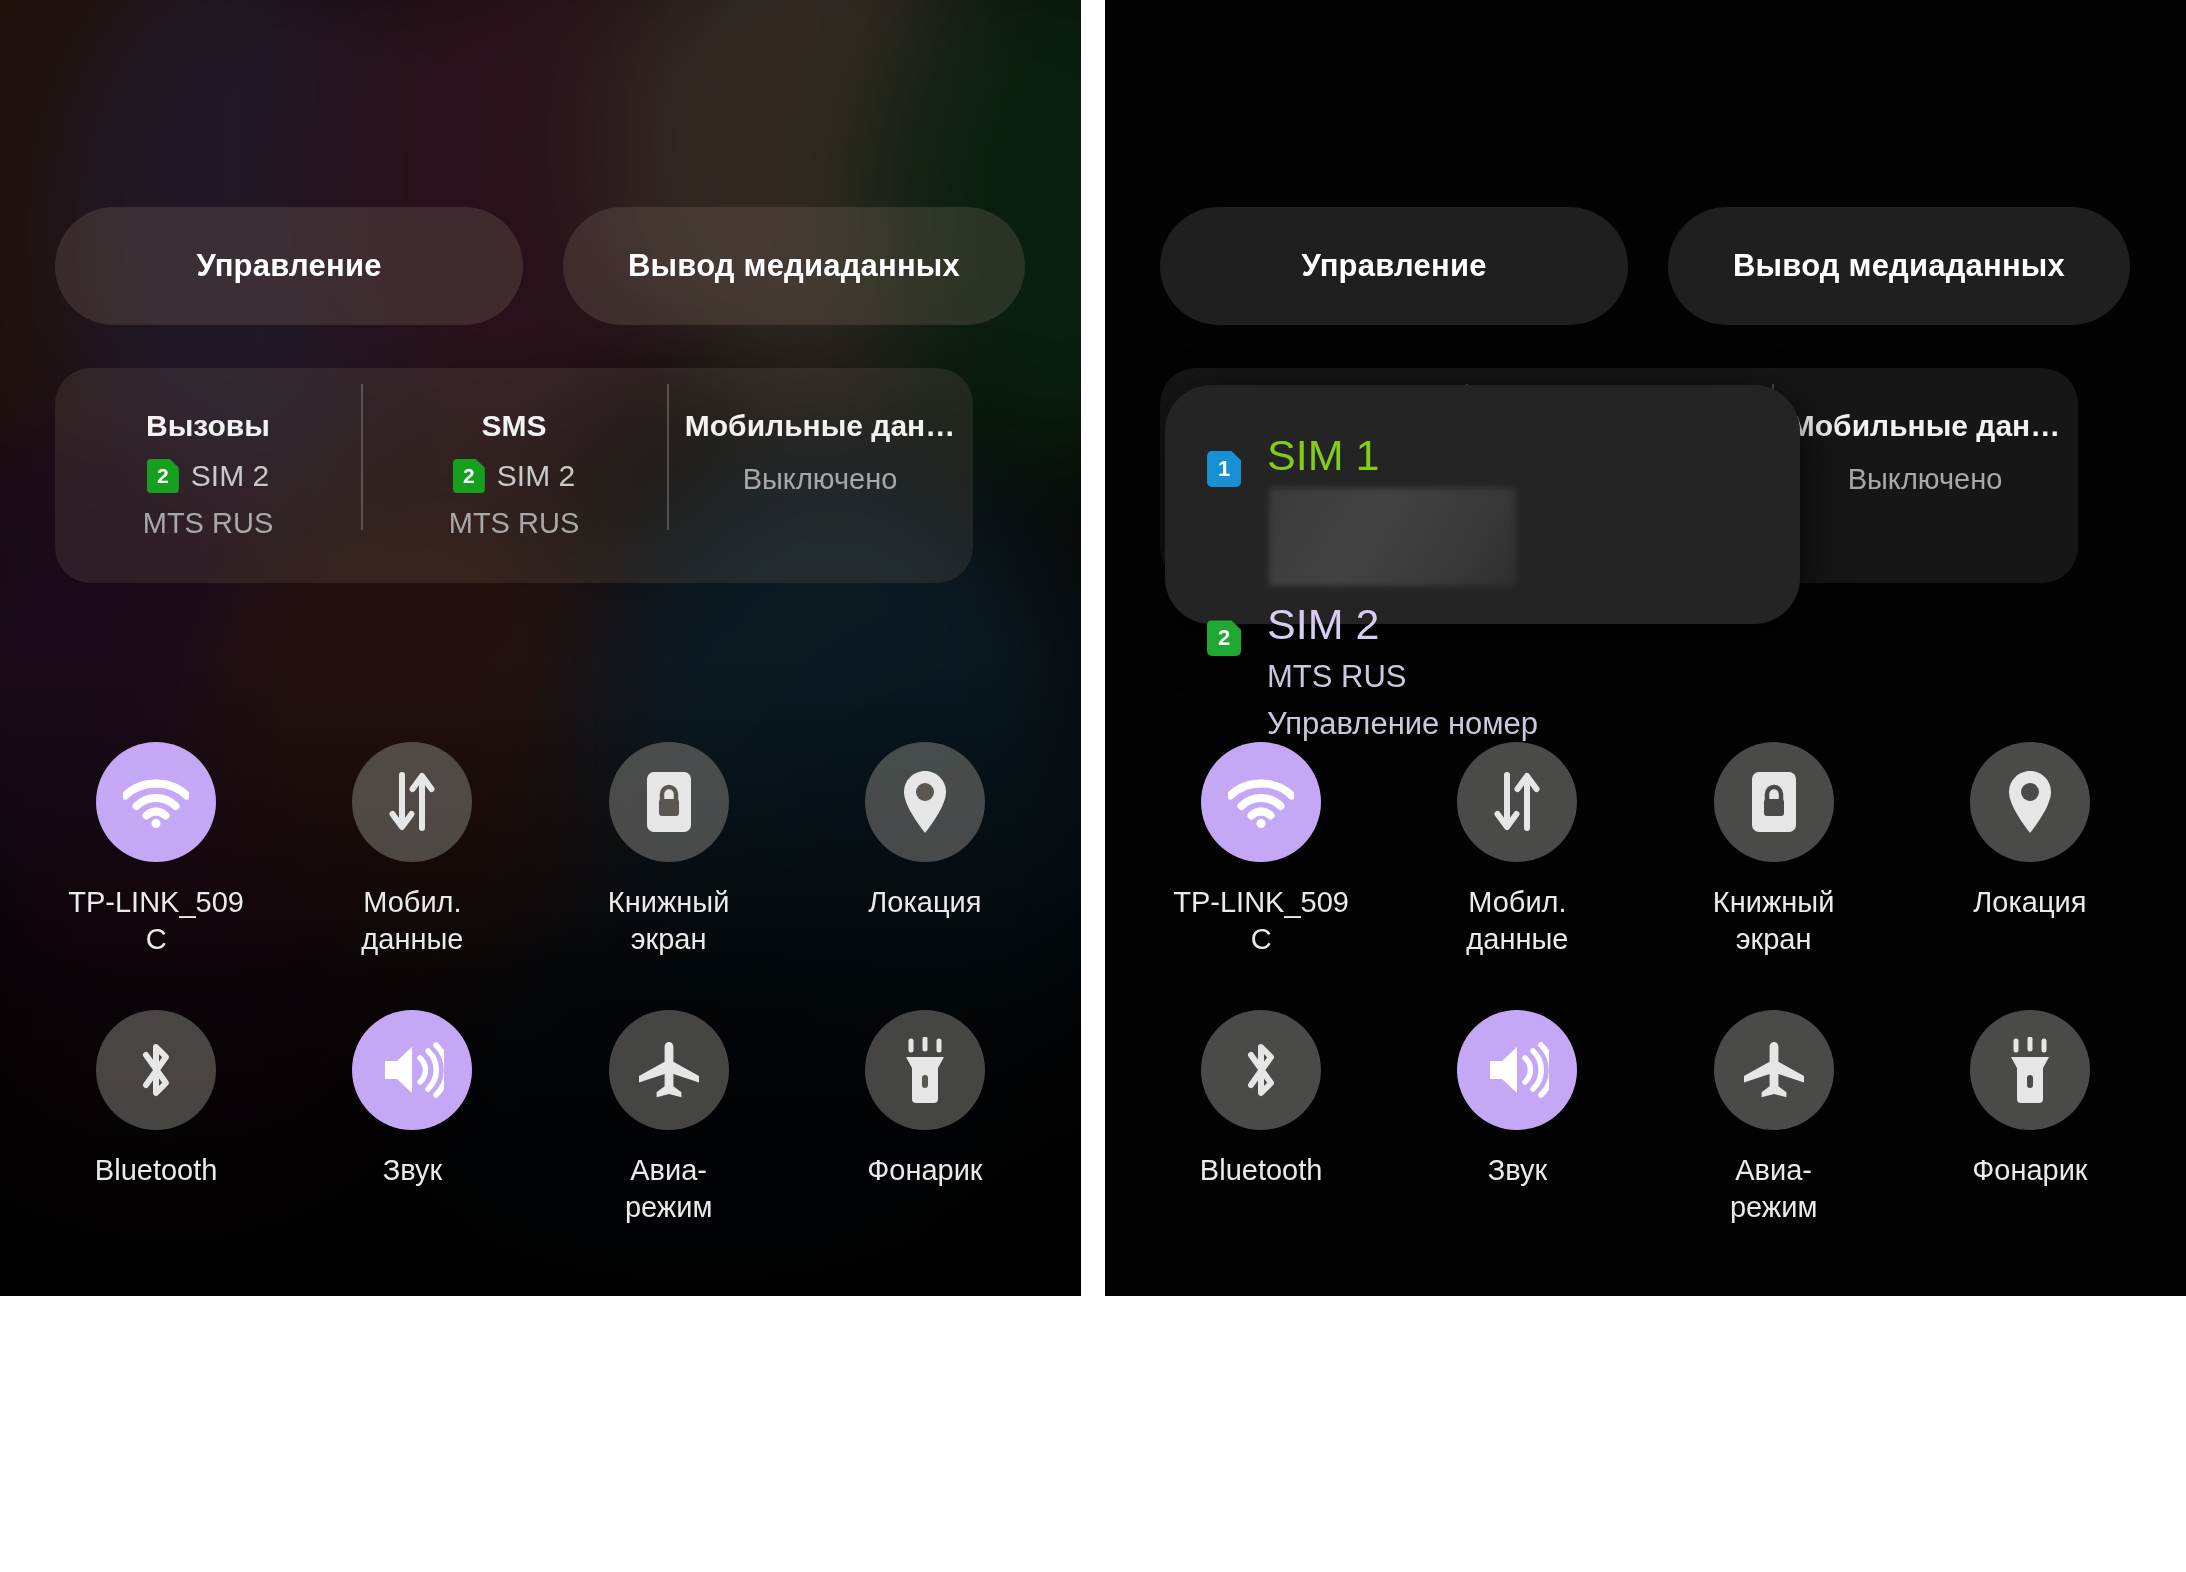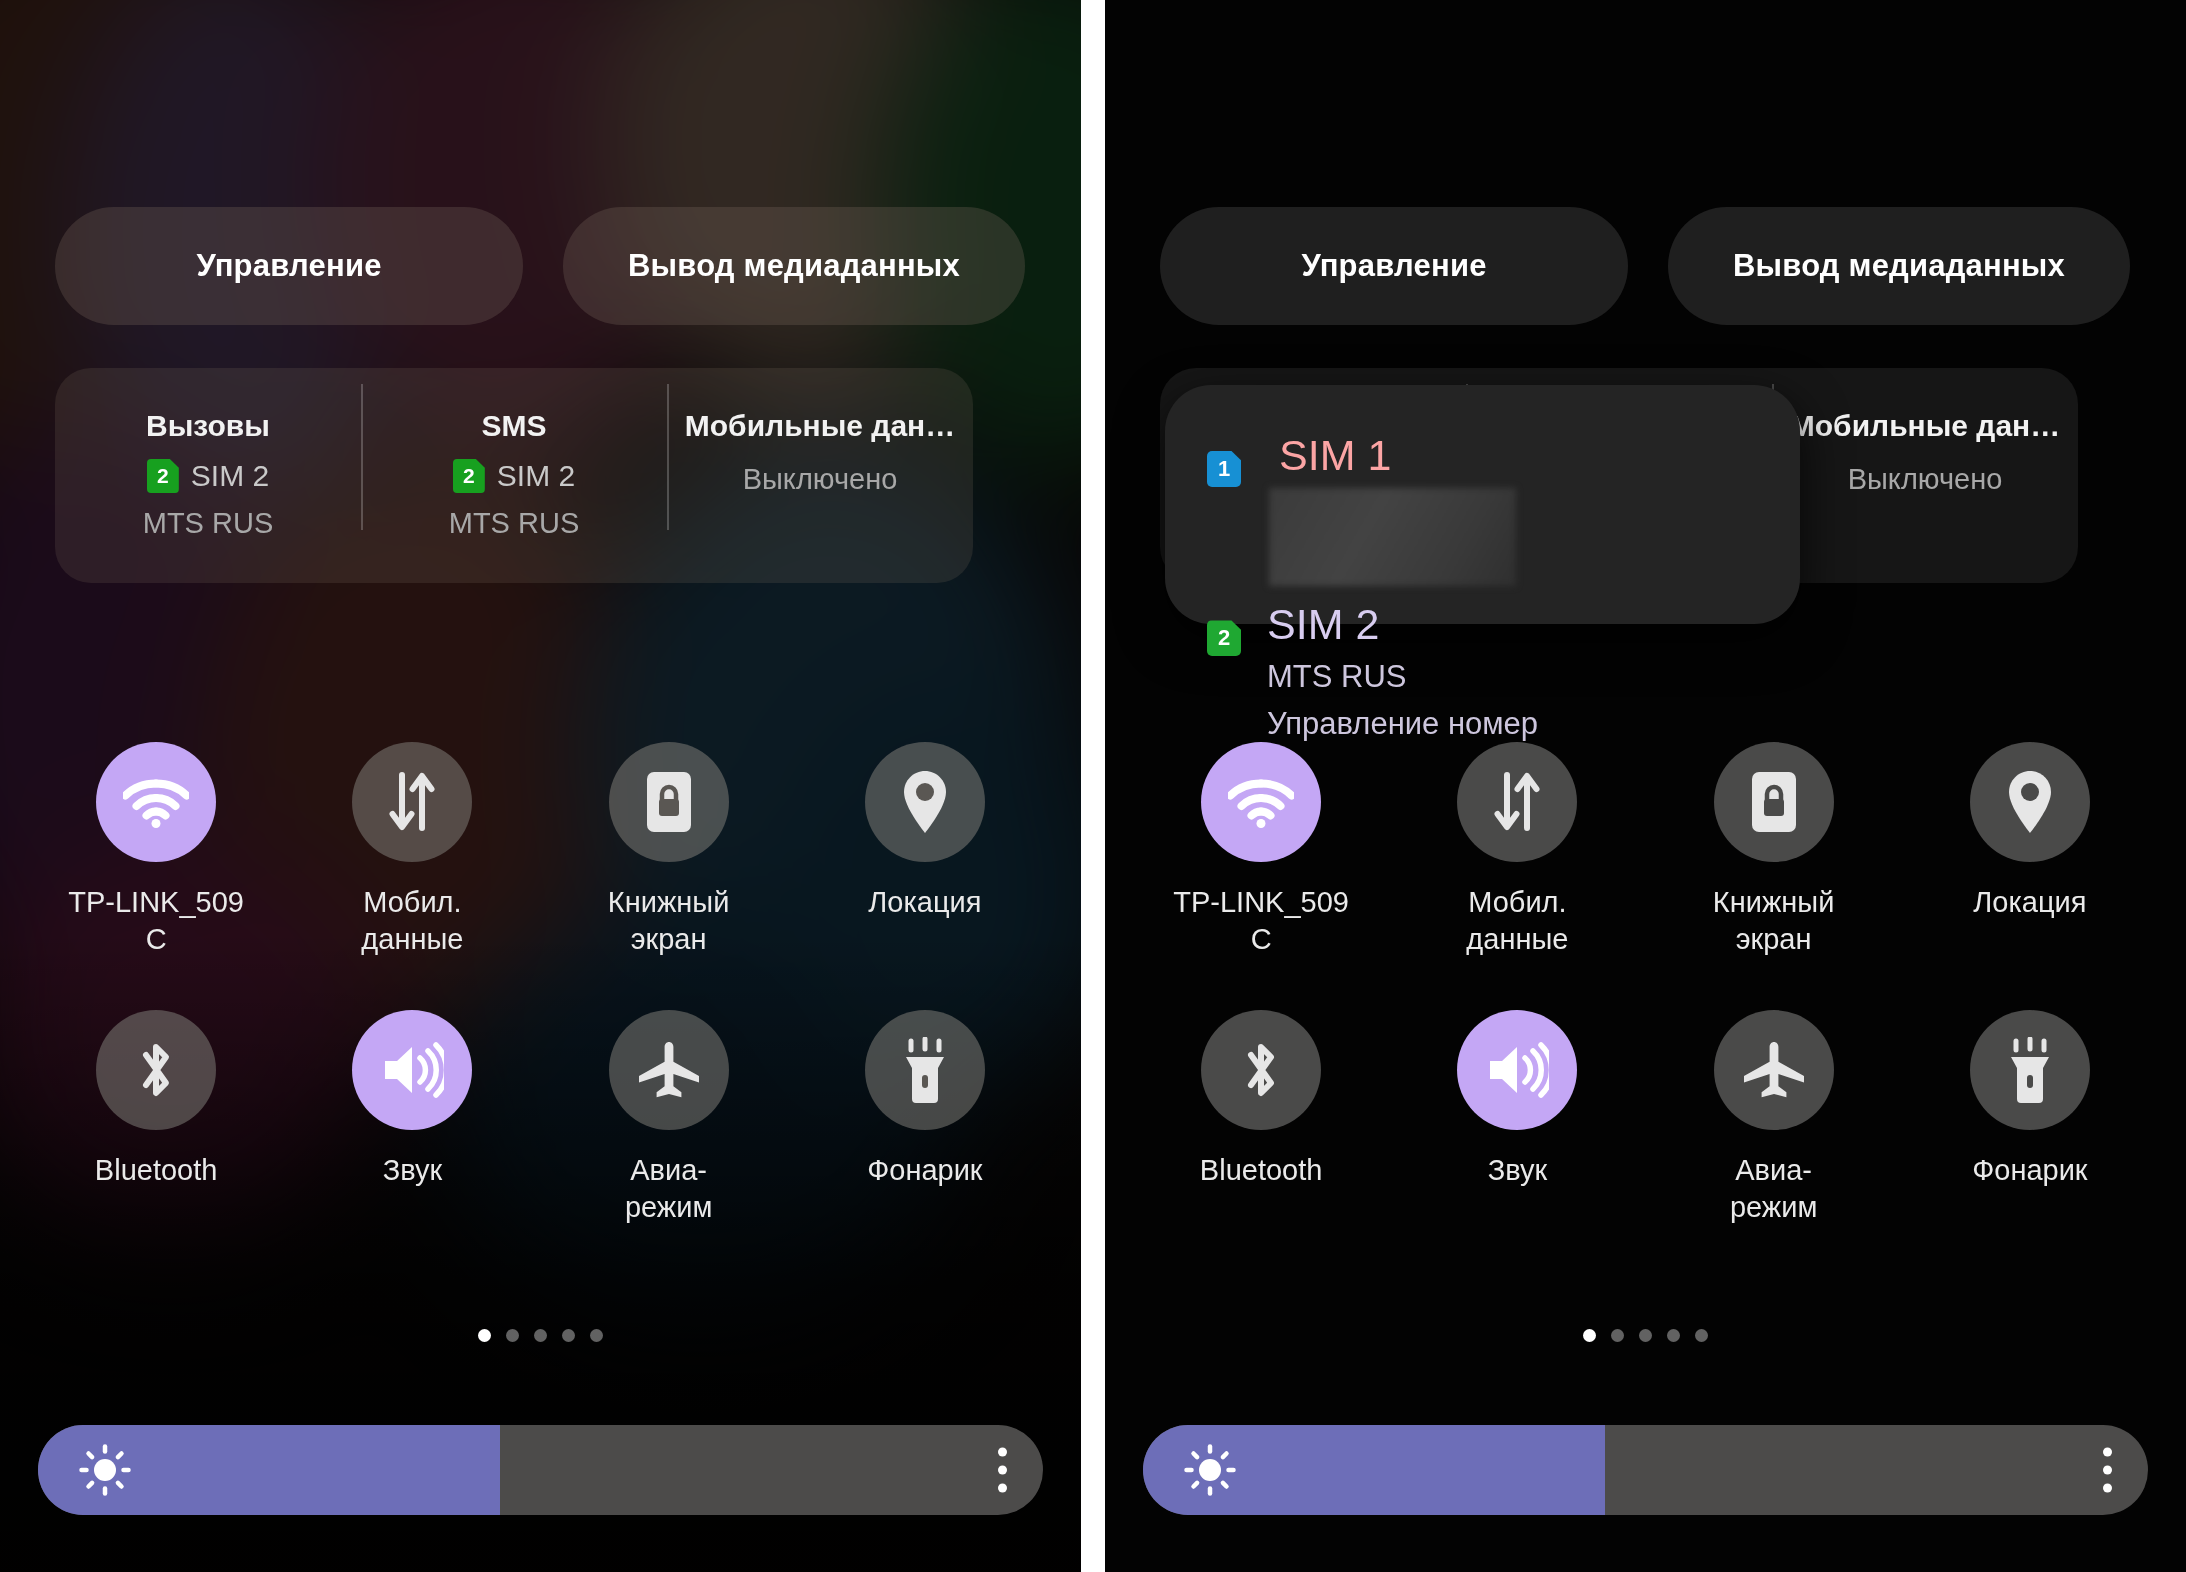--- a/index.html
+++ b/index.html
@@ -9,21 +9,21 @@
     font-family:"Liberation Sans", sans-serif;
     overflow:hidden;
     position:relative;
   }
 
   
   .stage { position:absolute; inset:0; display:flex; background:#ffffff; }
 
   .panel {
     position:relative;
-    height:1572px;
+    height:1296px;
     overflow:hidden;
     flex:0 0 auto;
   }
   .panel-left  { width:1081px; background:#0d0a09; }
   .gap         { width:24px; background:#ffffff; flex:0 0 auto; }
   .panel-right { width:1081px; background:#030303; }
 
   
   .wallpaper { position:absolute; inset:-60px; filter:blur(58px); opacity:1; }
   .blob { position:absolute; border-radius:50%; }
@@ -153,21 +153,21 @@
     width:34px; height:36px; margin-top:20px; flex:0 0 auto;
     color:#ffffff; font-size:22px; font-weight:700;
     display:flex; align-items:center; justify-content:center;
     border-radius:5px;
     clip-path: polygon(0 0, 72% 0, 100% 26%, 100% 100%, 0 100%);
   }
   .di-badge.b { background:#1790d4; }
   .di-badge.g { background:#1fa832; }
   .di-body { margin-left:26px; }
   .di-name { font-size:43px; font-weight:400; line-height:1.15; }
-  .di-name.w { color:#fca5a5;margin-left:12px; }
+  .di-name.w { color:#84cc16; }
   .di-name.p { color:#d8cdf0; }
   .di-sub { color:#cdc6dd; font-size:31px; line-height:1.33; margin-top:6px; }
   .redact {
     width:247px; height:98px; margin-top:8px; margin-left:2px;
     background:linear-gradient(120deg,#3b3b3b,#434343 40%,#393939 75%,#2f2f2f);
     filter:blur(3px);
   }
   .dlg-item-1 { margin-top:12px; }
   .dlg-item-2 { margin-top:14px; }
 </style>

